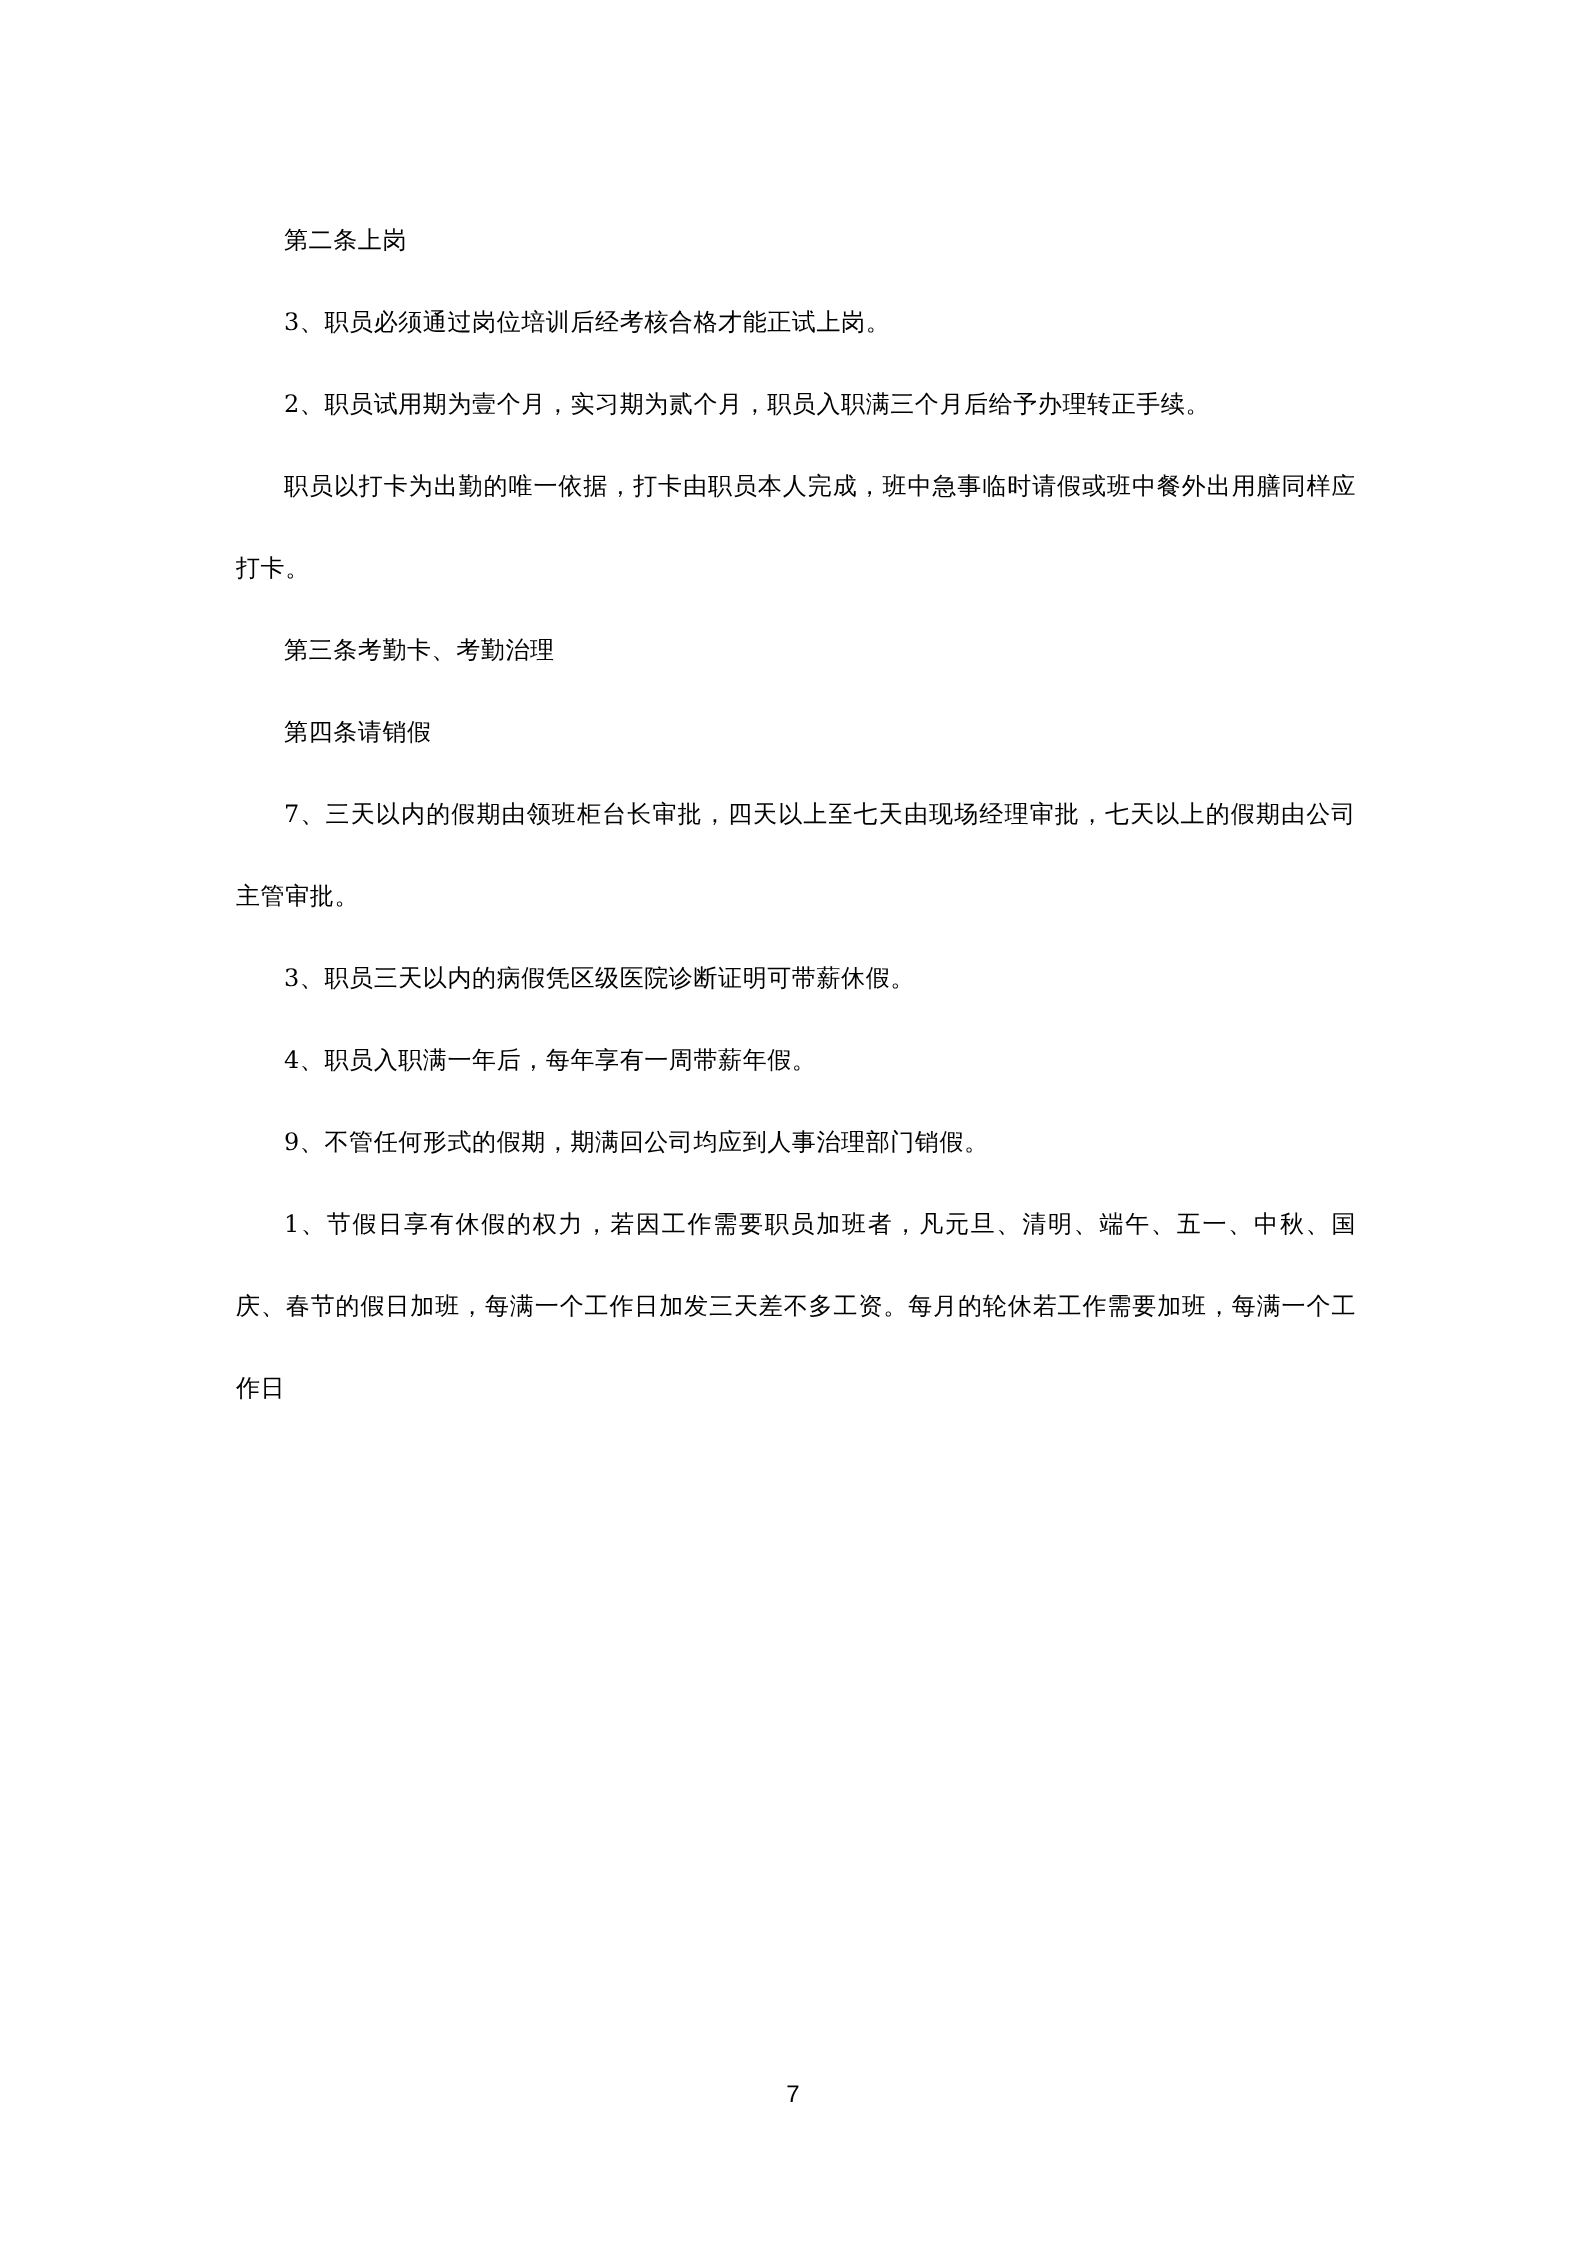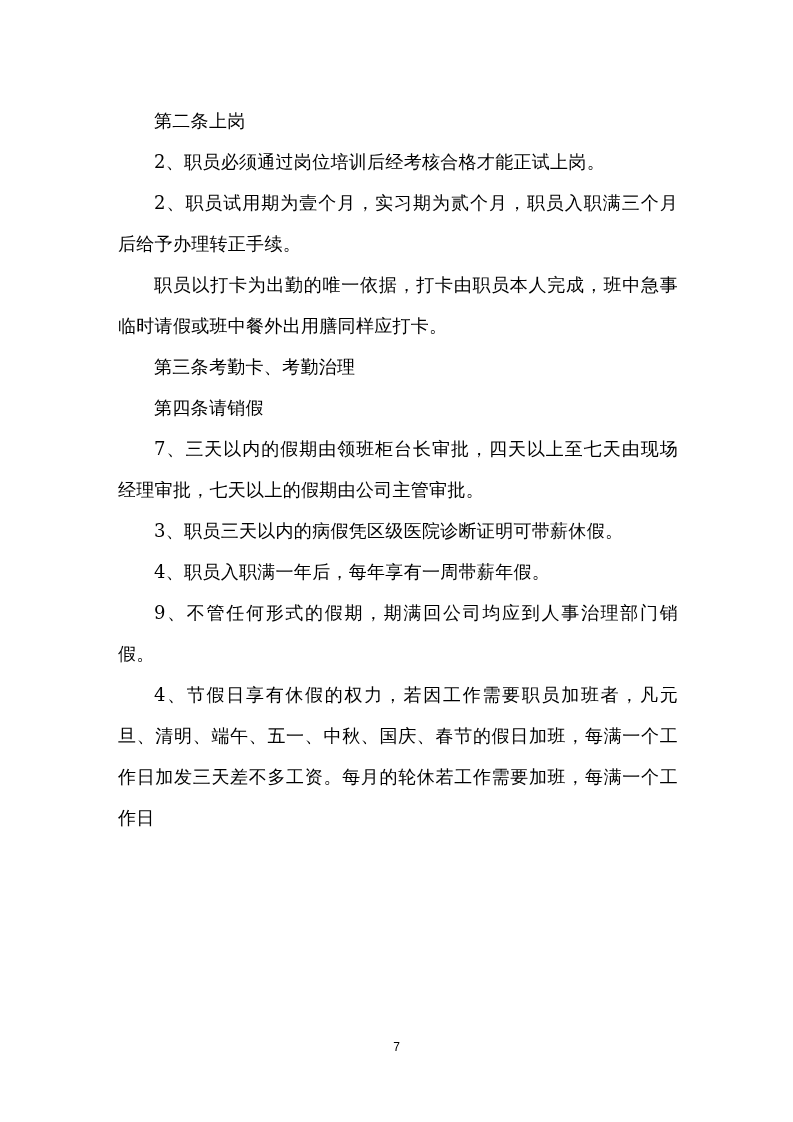--- a/index.html
+++ b/index.html
@@ -16,21 +16,21 @@
       color: #000000;
     }
     .page {
       position: absolute;
       left: 118px;
       top: 100px;
       width: 560px;
     }
     .para {
       margin: 0;
-      font-size: 18px;
+      font-size: 12px;
       line-height: 41px;
       text-indent: 2em;
       text-align: justify;
       letter-spacing: 0.3px;
       white-space: normal;
       word-break: break-all;
     }
     .page-number {
       position: absolute;
       left: 0;
@@ -40,25 +40,25 @@
       font-size: 12px;
       font-family: "Liberation Sans", sans-serif;
       color: #000000;
     }
   </style>
 </head>
 <body>
 
 <div class="page">
   <p class="para">第二条上岗</p>
-  <p class="para">2、职员必须通过岗位培训后经考核合格才能正试上岗。</p>
+  <p class="para">3、职员必须通过岗位培训后经考核合格才能正试上岗。</p>
   <p class="para">2、职员试用期为壹个月，实习期为贰个月，职员入职满三个月后给予办理转正手续。</p>
   <p class="para">职员以打卡为出勤的唯一依据，打卡由职员本人完成，班中急事临时请假或班中餐外出用膳同样应打卡。</p>
   <p class="para">第三条考勤卡、考勤治理</p>
   <p class="para">第四条请销假</p>
   <p class="para">7、三天以内的假期由领班柜台长审批，四天以上至七天由现场经理审批，七天以上的假期由公司主管审批。</p>
   <p class="para">3、职员三天以内的病假凭区级医院诊断证明可带薪休假。</p>
   <p class="para">4、职员入职满一年后，每年享有一周带薪年假。</p>
   <p class="para">9、不管任何形式的假期，期满回公司均应到人事治理部门销假。</p>
-  <p class="para">4、节假日享有休假的权力，若因工作需要职员加班者，凡元旦、清明、端午、五一、中秋、国庆、春节的假日加班，每满一个工作日加发三天差不多工资。每月的轮休若工作需要加班，每满一个工作日</p>
+  <p class="para">1、节假日享有休假的权力，若因工作需要职员加班者，凡元旦、清明、端午、五一、中秋、国庆、春节的假日加班，每满一个工作日加发三天差不多工资。每月的轮休若工作需要加班，每满一个工作日</p>
 </div>
 
 <div class="page-number">7</div>
 
 </body></html>

